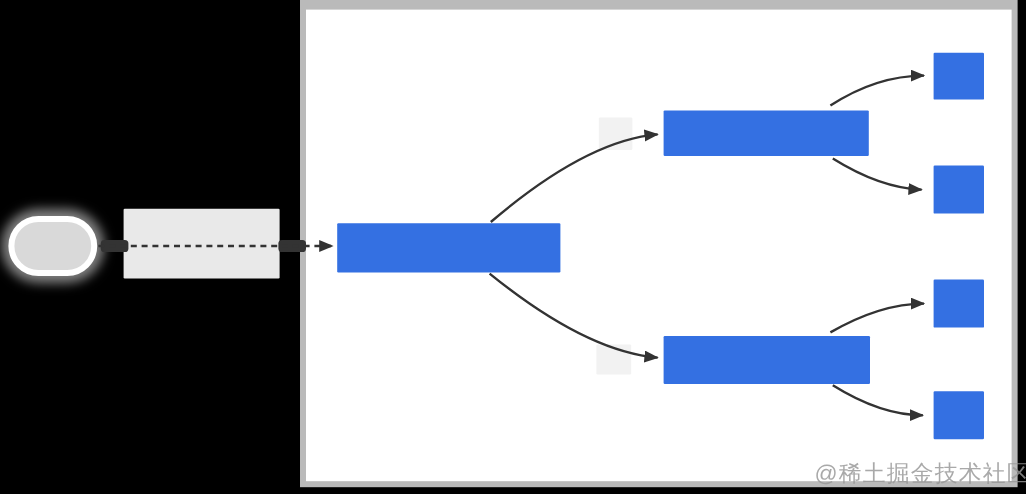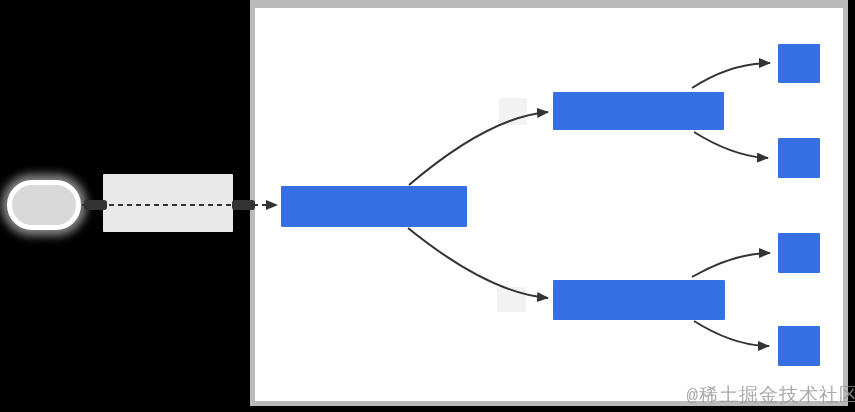--- a/index.html
+++ b/index.html
@@ -1,21 +1,21 @@
 <!DOCTYPE html>
 <html style="--background: #000000; --panel-frame: #bababa; --panel-bg: #ffffff; --node-blue: #3470E2; --node-gray: #d9d9d9; --label-gray: #e9e9e9; --faded-gray: #f2f2f2; --arrow: #333333;"><head>
 <meta charset="utf-8">
 <style>
   html, body { margin: 0; padding: 0; background: #222; }
   #canvas {
     position: relative;
     width: 855px; height: 412px;
     background: var(--background, #000);
     overflow: hidden;
-    font-family: Liberation Mono, monospace;
+    font-family: Liberation Sans, sans-serif;
   }
   #panel-frame {
     position: absolute;
     left: 250px; top: 0; width: 598px; height: 406px;
     background: var(--panel-frame, #bbb);
   }
   #panel-inner {
     position: absolute;
     left: 255px; top: 8px; width: 588px; height: 393px;
     background: var(--panel-bg, #fff);

